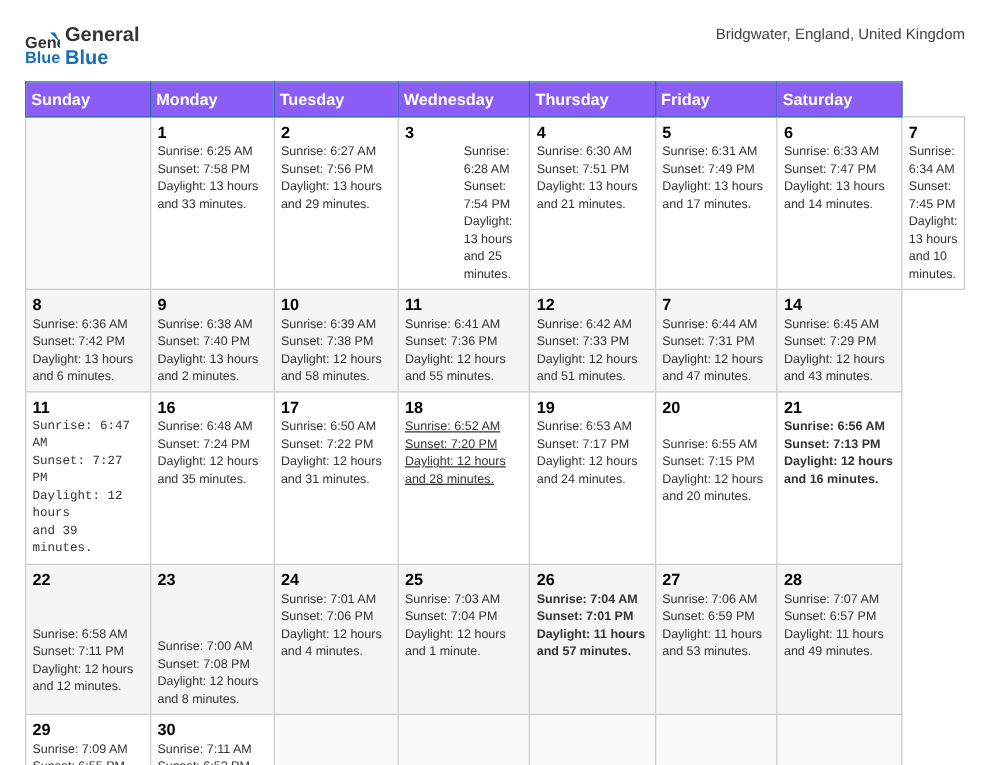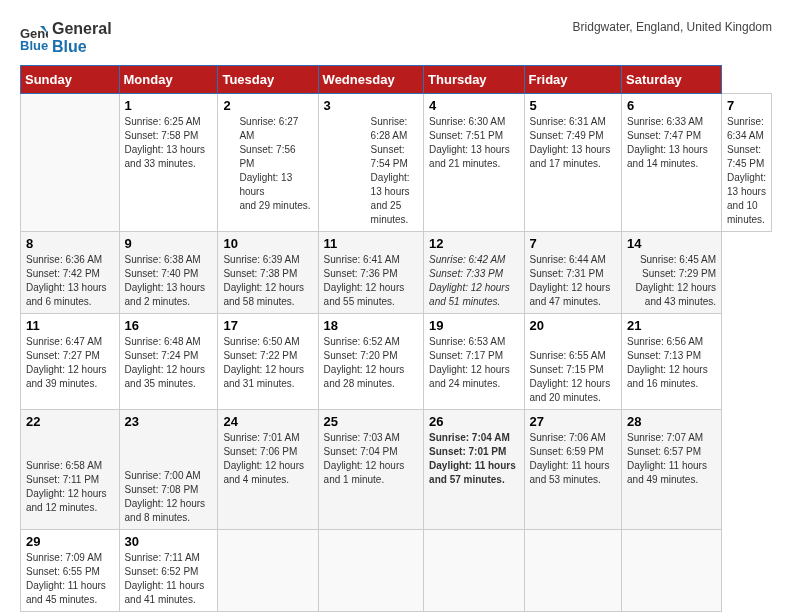--- a/index.html
+++ b/index.html
@@ -36,21 +36,21 @@
     .subtitle {
       font-size: 12px;
       color: #444;
     }
     table {
       width: 100%;
       border-collapse: collapse;
       font-size: 11px;
     }
     thead tr th {
-      background-color: #b91c1c;
+      background-color: #8b5cf6;
       color: #fff;
       padding: 6px 4px;
       text-align: left;
       font-size: 13px;
       font-weight: bold;
       border: 1px solid #2f6eb5;
     }
     tbody tr td {
       border: 1px solid #ccc;
       vertical-align: top;
@@ -115,21 +115,21 @@
         <td class="empty-cell"></td>
         <td>
           <span class="day-num">1</span>
           <div class="day-info" style="white-space: pre-line;">Sunrise: 6:25 AM
 Sunset: 7:58 PM
 Daylight: 13 hours
 and 33 minutes.</div>
         </td>
         <td>
           <span class="day-num">2</span>
-          <div class="day-info" style="white-space: pre-line; margin-left: 16px;">Sunrise: 6:27 AM
+          <div class="day-info" style="white-space: pre-line;">Sunrise: 6:27 AM
 Sunset: 7:56 PM
 Daylight: 13 hours
 and 29 minutes.</div>
         </td>
         <td>
           <span class="day-num">3</span>
           <div class="day-info" style="white-space: pre-line; margin-left: 47px;">Sunrise: 6:28 AM
 Sunset: 7:54 PM
 Daylight: 13 hours
 and 25 minutes.</div>
@@ -187,86 +187,86 @@
         </td>
         <td>
           <span class="day-num">11</span>
           <div class="day-info" style="white-space: pre-line;">Sunrise: 6:41 AM
 Sunset: 7:36 PM
 Daylight: 12 hours
 and 55 minutes.</div>
         </td>
         <td>
           <span class="day-num">12</span>
-          <div class="day-info" style="white-space: pre-line; font-style: italic;">Sunrise: 6:42 AM
+          <div class="day-info" style="white-space: pre-line;">Sunrise: 6:42 AM
 Sunset: 7:33 PM
 Daylight: 12 hours
 and 51 minutes.</div>
         </td>
         <td>
           <span class="day-num">7</span>
           <div class="day-info" style="white-space: pre-line;">Sunrise: 6:44 AM
 Sunset: 7:31 PM
 Daylight: 12 hours
 and 47 minutes.</div>
         </td>
         <td>
           <span class="day-num">14</span>
-          <div class="day-info" style="white-space: pre-line; text-align: right;">Sunrise: 6:45 AM
+          <div class="day-info" style="white-space: pre-line;">Sunrise: 6:45 AM
 Sunset: 7:29 PM
 Daylight: 12 hours
 and 43 minutes.</div>
         </td>
       </tr>
       <tr>
         <td>
           <span class="day-num">11</span>
-          <div class="day-info" style="white-space: pre-line;">Sunrise: 6:47 AM
+          <div class="day-info" style="white-space: pre-line; font-family: Liberation Mono, monospace;">Sunrise: 6:47 AM
 Sunset: 7:27 PM
 Daylight: 12 hours
 and 39 minutes.</div>
         </td>
         <td>
           <span class="day-num">16</span>
           <div class="day-info" style="white-space: pre-line;">Sunrise: 6:48 AM
 Sunset: 7:24 PM
 Daylight: 12 hours
 and 35 minutes.</div>
         </td>
         <td>
           <span class="day-num">17</span>
           <div class="day-info" style="white-space: pre-line;">Sunrise: 6:50 AM
 Sunset: 7:22 PM
 Daylight: 12 hours
 and 31 minutes.</div>
         </td>
         <td>
           <span class="day-num">18</span>
-          <div class="day-info" style="white-space: pre-line;">Sunrise: 6:52 AM
+          <div class="day-info" style="white-space: pre-line; text-decoration: underline;">Sunrise: 6:52 AM
 Sunset: 7:20 PM
 Daylight: 12 hours
 and 28 minutes.</div>
         </td>
         <td>
           <span class="day-num">19</span>
           <div class="day-info" style="white-space: pre-line;">Sunrise: 6:53 AM
 Sunset: 7:17 PM
 Daylight: 12 hours
 and 24 minutes.</div>
         </td>
         <td>
           <span class="day-num">20</span>
           <div class="day-info" style="white-space: pre-line; margin-top: 16px;">Sunrise: 6:55 AM
 Sunset: 7:15 PM
 Daylight: 12 hours
 and 20 minutes.</div>
         </td>
         <td>
           <span class="day-num">21</span>
-          <div class="day-info" style="white-space: pre-line;">Sunrise: 6:56 AM
+          <div class="day-info" style="white-space: pre-line; font-weight: bold;">Sunrise: 6:56 AM
 Sunset: 7:13 PM
 Daylight: 12 hours
 and 16 minutes.</div>
         </td>
       </tr>
       <tr>
         <td>
           <span class="day-num">22</span>
           <div class="day-info" style="white-space: pre-line; margin-top: 30px;">Sunrise: 6:58 AM
 Sunset: 7:11 PM

